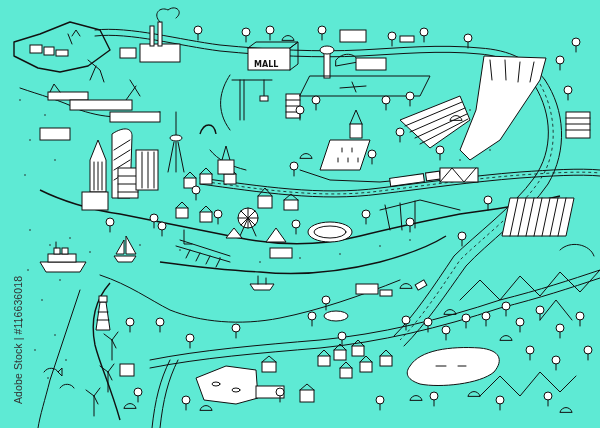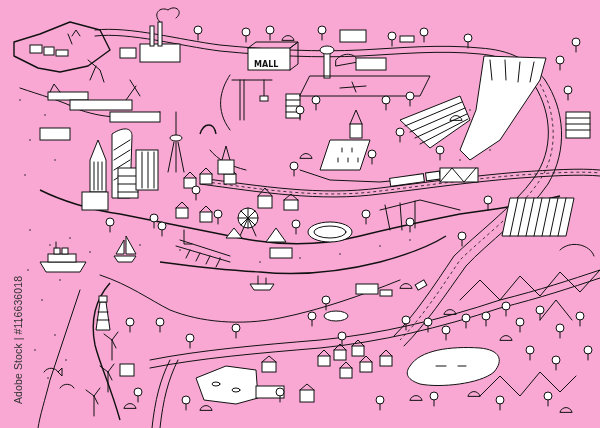--- a/index.html
+++ b/index.html
@@ -1,16 +1,16 @@
 <!DOCTYPE html>
 <html><head>
 <meta charset="utf-8">
 <style>
   html,body{margin:0;padding:0;background:#ffffff;}
-  .frame{position:relative;width:600px;height:428px;overflow:hidden;background:#f9a8d4;font-family:"Liberation Sans",sans-serif;}
+  .frame{position:relative;width:600px;height:428px;overflow:hidden;background:#5eead4;font-family:"Liberation Sans",sans-serif;}
   svg{position:absolute;left:0;top:0;}
   .watermark{position:absolute;left:-62px;top:318px;width:160px;transform:rotate(-90deg);font-size:10.5px;color:#333;white-space:nowrap;letter-spacing:0.1px;}
   .mall-sign{font-family:"DejaVu Sans",sans-serif;font-weight:bold;font-size:8px;fill:#111;}
   .ln{fill:none;stroke:#111;stroke-width:1;stroke-linejoin:round;stroke-linecap:round;}
   .ln2{fill:none;stroke:#111;stroke-width:1.4;stroke-linejoin:round;}
   .fw{fill:#fff;stroke:#111;stroke-width:1;}
   .dash{fill:none;stroke:#111;stroke-width:0.8;stroke-dasharray:3 3;}
   .dot{fill:#222;}
 </style>
 </head>

